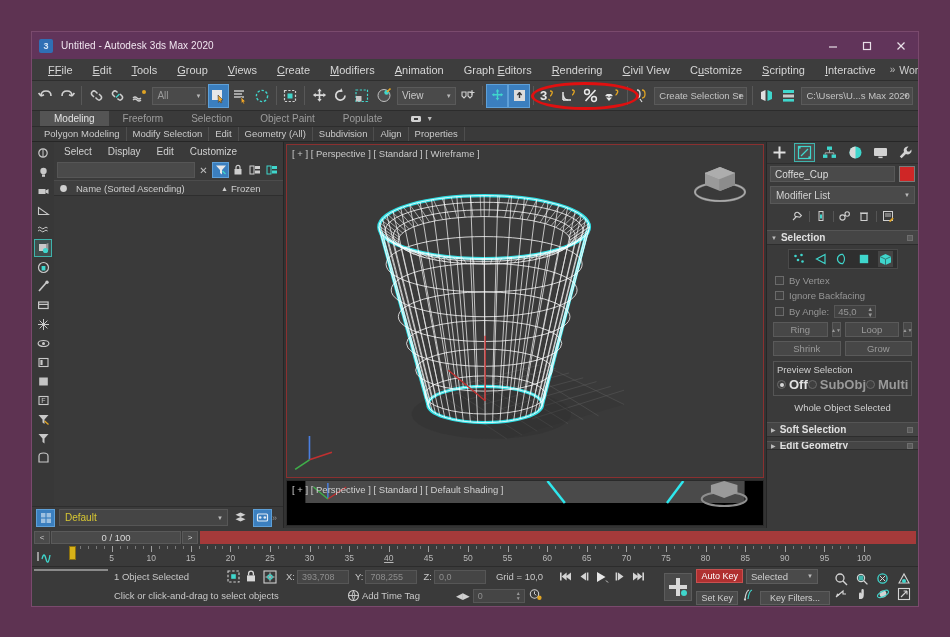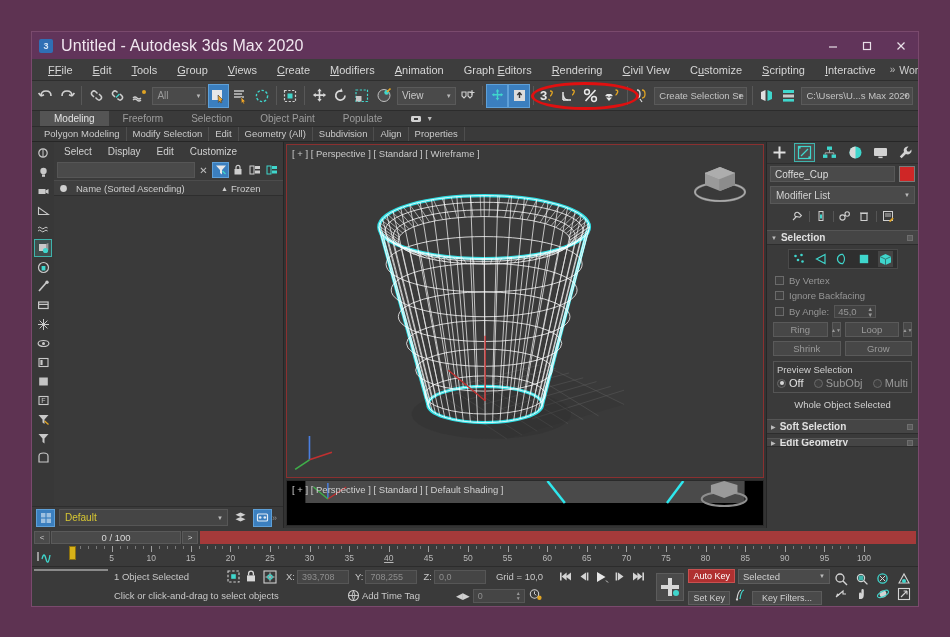--- a/index.html
+++ b/index.html
@@ -30,21 +30,21 @@
     display: flex; align-items: center;
     flex: 0 0 27px;
     color: #ffffff;
   }
   .app-icon {
     width: 14px; height: 14px; margin-left: 7px; margin-right: 8px;
     background: #2f6fb5; border-radius: 2px;
     display: flex; align-items: center; justify-content: center;
     font-size: 9px; color: #d8e8f8; font-weight: bold;
   }
-  .title-text { font-size: 16px; color: #f0e6ef; letter-spacing: .1px; }
+  .title-text { font-size: 10px; color: #f0e6ef; letter-spacing: .1px; }
   .win-ctrls { margin-left: auto; display: flex; height: 100%; }
   .win-btn {
     width: 34px; height: 100%;
     display: flex; align-items: center; justify-content: center;
     color: #e8dfe7; font-size: 12px;
   }
   .win-btn svg { display:block; }
 
   
   .menubar {
@@ -198,21 +198,21 @@
           align-items:center; justify-content:center; font-size:9.5px; color:#9a9a9a;}
   .spnb { width:9px; height:15px; background:#474747; border:1px solid #5a5a5a; display:flex;
           flex-direction:column; align-items:center; justify-content:center; font-size:5px; color:#999;}
   .prevsel { margin:3px 6px 0 6px; border:1px solid #555; padding:2px 3px 3px 3px;}
   .prevsel .ttl { font-size:9.5px; color:#cfcfcf; margin-bottom:2px;}
   .radios { display:flex; align-items:center; justify-content:space-between; }
   .rad { display:flex; align-items:center; }
   .rdot { width:9px; height:9px; border-radius:50%; border:1px solid #6a6a6a; background:#3f3f3f; margin-right:3px;
           display:flex; align-items:center; justify-content:center;}
   .rdot i { width:4px; height:4px; border-radius:50%; background:#d8d8d8; display:block;}
-  .rad span { font-size:11px; color:#9a9a9a;}
+  .rad span { font-size:13px; color:#9a9a9a;font-weight:bold;}
   .rad.on span { color:#e2e2e2;}
   .wholesel { text-align:center; font-size:9.5px; color:#d0d0d0; padding:6px 0 4px 0;}
 
   
   .timeline { height:18px; flex:0 0 18px; background:#3a3a3a; display:flex; align-items:center; padding:0 2px;}
   .tl-prev, .tl-next { width:16px; height:13px; background:#4a4a4a; border:1px solid #5a5a5a;
                        display:flex; align-items:center; justify-content:center; font-size:8px; color:#d0d0d0;}
   .tl-field { width:130px; height:13px; background:#4a4a4a; border:1px solid #5a5a5a; display:flex;
               align-items:center; justify-content:center; font-size:9.5px; color:#d8d8d8; margin:0 1px;}
   .tl-track { flex:1; height:13px; background:#a53a3a; margin-left:2px; position:relative;}
@@ -236,21 +236,21 @@
   .stat-txt { font-size:9.5px; color:#c8c8c8; }
   .coordbox { display:flex; align-items:center; margin-left:6px;}
   .coordbox .lbl { font-size:9.5px; color:#c8c8c8; margin-right:2px;}
   .coordfield { width:52px; height:14px; background:#454545; border:1px solid #565656; font-size:9px;
                 color:#8e8e8e; display:flex; align-items:center; padding-left:4px;}
   .anim-ctrls { display:flex; align-items:center; gap:1px;}
   .ac { width:17px; height:15px; display:flex; align-items:center; justify-content:center; color:#d4d4d4; font-size:9px;}
   .keybtn { background:#4a4a4a; border:1px solid #5c5c5c; font-size:9px; color:#d0d0d0;
             padding:1px 4px; display:flex; align-items:center; justify-content:center;}
   .keybtn.red { background:#b03030; border-color:#c85050; color:#fff;}
-  .selcombo { width:92px; height:15px; background:#4a4a4a; border:1px solid #5c5c5c; font-size:9.5px;
+  .selcombo { width:72px; height:15px; background:#4a4a4a; border:1px solid #5c5c5c; font-size:9.5px;
               color:#d0d0d0; display:flex; align-items:center; padding-left:4px; position:relative; margin-left:3px;}
   .selcombo .arrow { position:absolute; right:4px; font-size:6px; color:#bbb;}
   .bigplus { width:28px; height:28px; background:#4a4a4a; border:1px solid #5c5c5c; display:flex;
              align-items:center; justify-content:center; margin:0 4px; color:#d8d8d8;}
   .navbtns { display:flex; flex-wrap:wrap; width:88px; align-content:center;}
   .nb { width:21px; height:15px; display:flex; align-items:center; justify-content:center; color:#d0d0d0;}
 </style>
 </head>
 <body>
 

